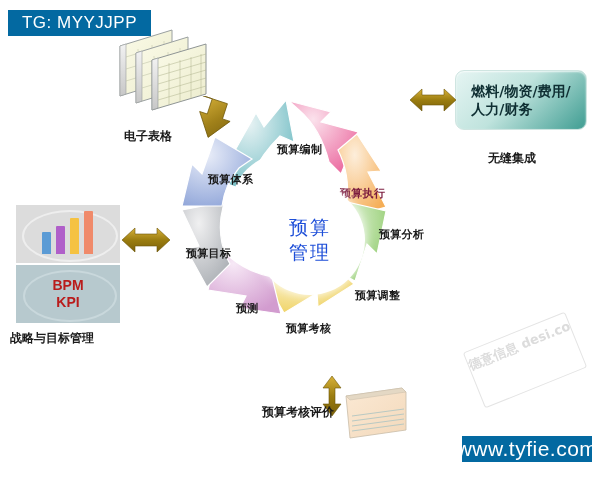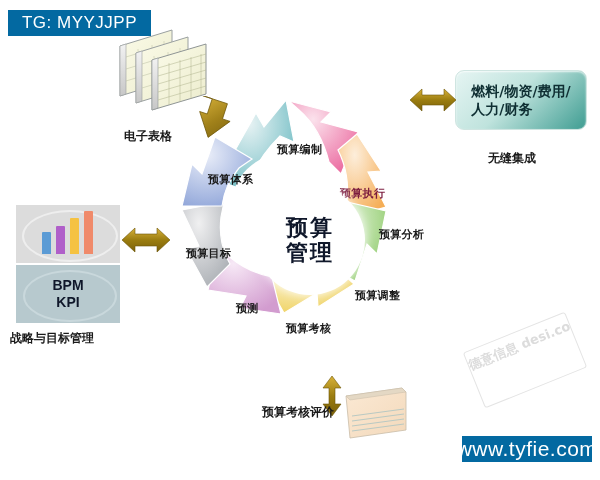--- a/index.html
+++ b/index.html
@@ -30,21 +30,21 @@
     position:absolute;font-weight:bold;color:#1a1a1a;
     font-size:11px;white-space:nowrap;letter-spacing:.3px;
   }
   #center-circle{
     position:absolute;left:255px;top:185px;width:110px;height:110px;
     border-radius:50%;background:#ffffff;
     display:flex;flex-direction:column;align-items:center;justify-content:center;
     box-shadow:0 0 10px rgba(255,255,255,.9);
   }
   #center-circle span{
-    font-size:22px;font-weight:bold;color:#0f172a;line-height:25px;letter-spacing:2px;
+    font-size:19px;font-weight:normal;color:#1d4ed8;line-height:25px;letter-spacing:2px;
   }
 
   
   .cap{position:absolute;font-size:12px;font-weight:bold;color:#1a1a1a;white-space:nowrap;}
 
   #bpm-group{position:absolute;left:16px;top:205px;width:104px;height:118px;}
   #chart-box{
     position:absolute;left:0;top:0;width:104px;height:58px;background:#dcdcdc;
     overflow:hidden;
   }
@@ -56,21 +56,21 @@
   #kpi-box{
     position:absolute;left:0;top:60px;width:104px;height:58px;background:#b7c9ce;
     display:flex;align-items:center;justify-content:center;
   }
   #kpi-ellipse{
     position:absolute;left:7px;top:5px;width:90px;height:48px;
     border:2px solid #c9d8dc;border-radius:50%;
   }
   #kpi-text{
     position:relative;text-align:center;font-size:14px;font-weight:bold;
-    color:#0f172a;line-height:17px;font-family:"Liberation Sans",sans-serif;
+    color:#b91c1c;line-height:17px;font-family:"Liberation Sans",sans-serif;
   }
 
   #int-box{
     position:absolute;left:455px;top:70px;width:130px;height:58px;border-radius:9px;
     background:linear-gradient(135deg,#e6f5f3 0%,#bfe3dd 45%,#3f9d92 100%);
     border:1px solid #cfe5e1;
     display:flex;align-items:center;justify-content:center;
     box-shadow:inset 0 1px 2px rgba(255,255,255,.8);
   }
   #int-text{

